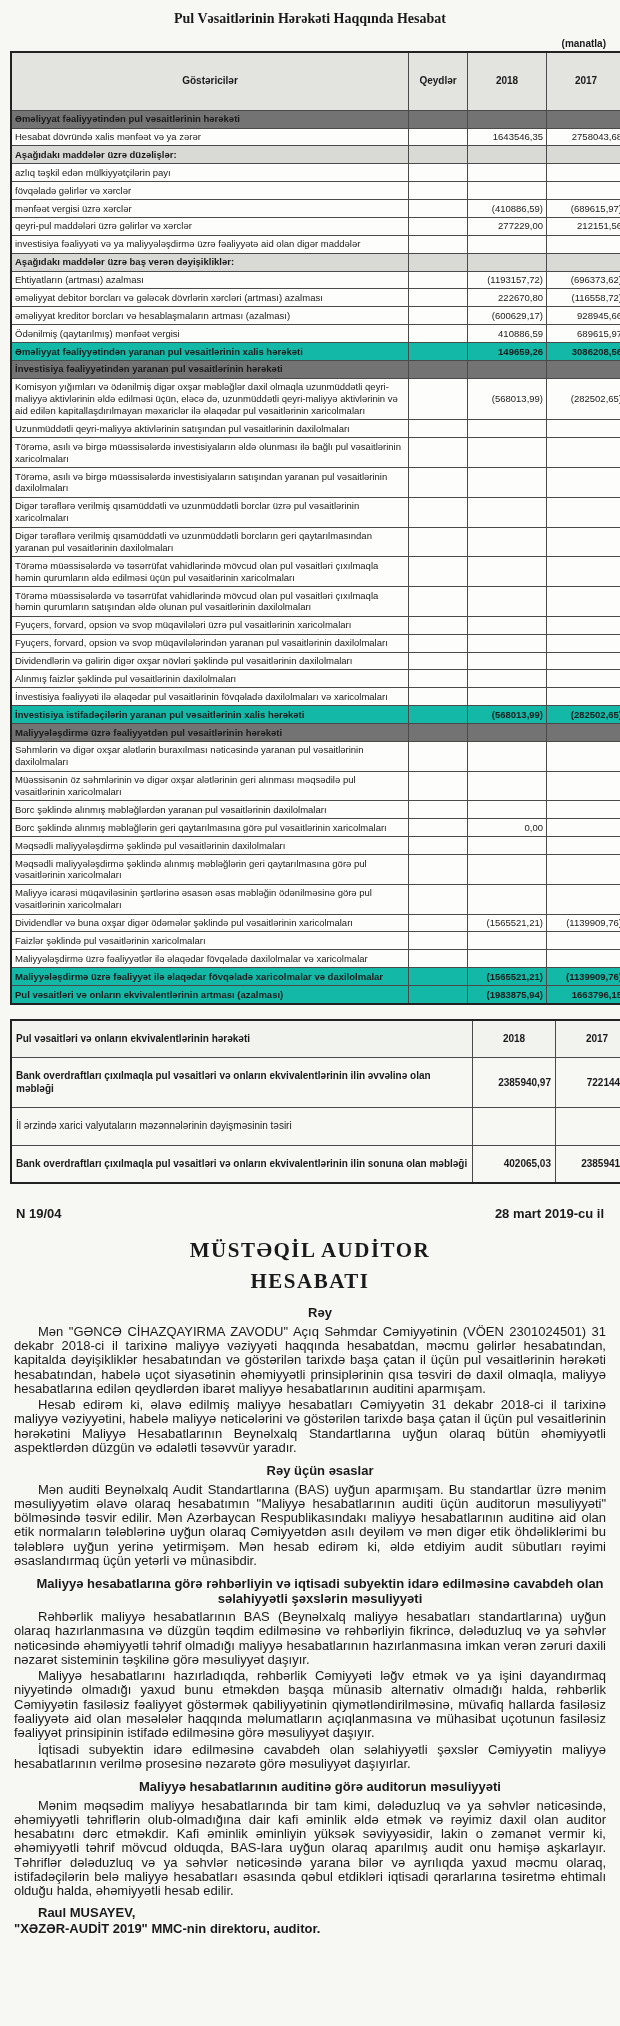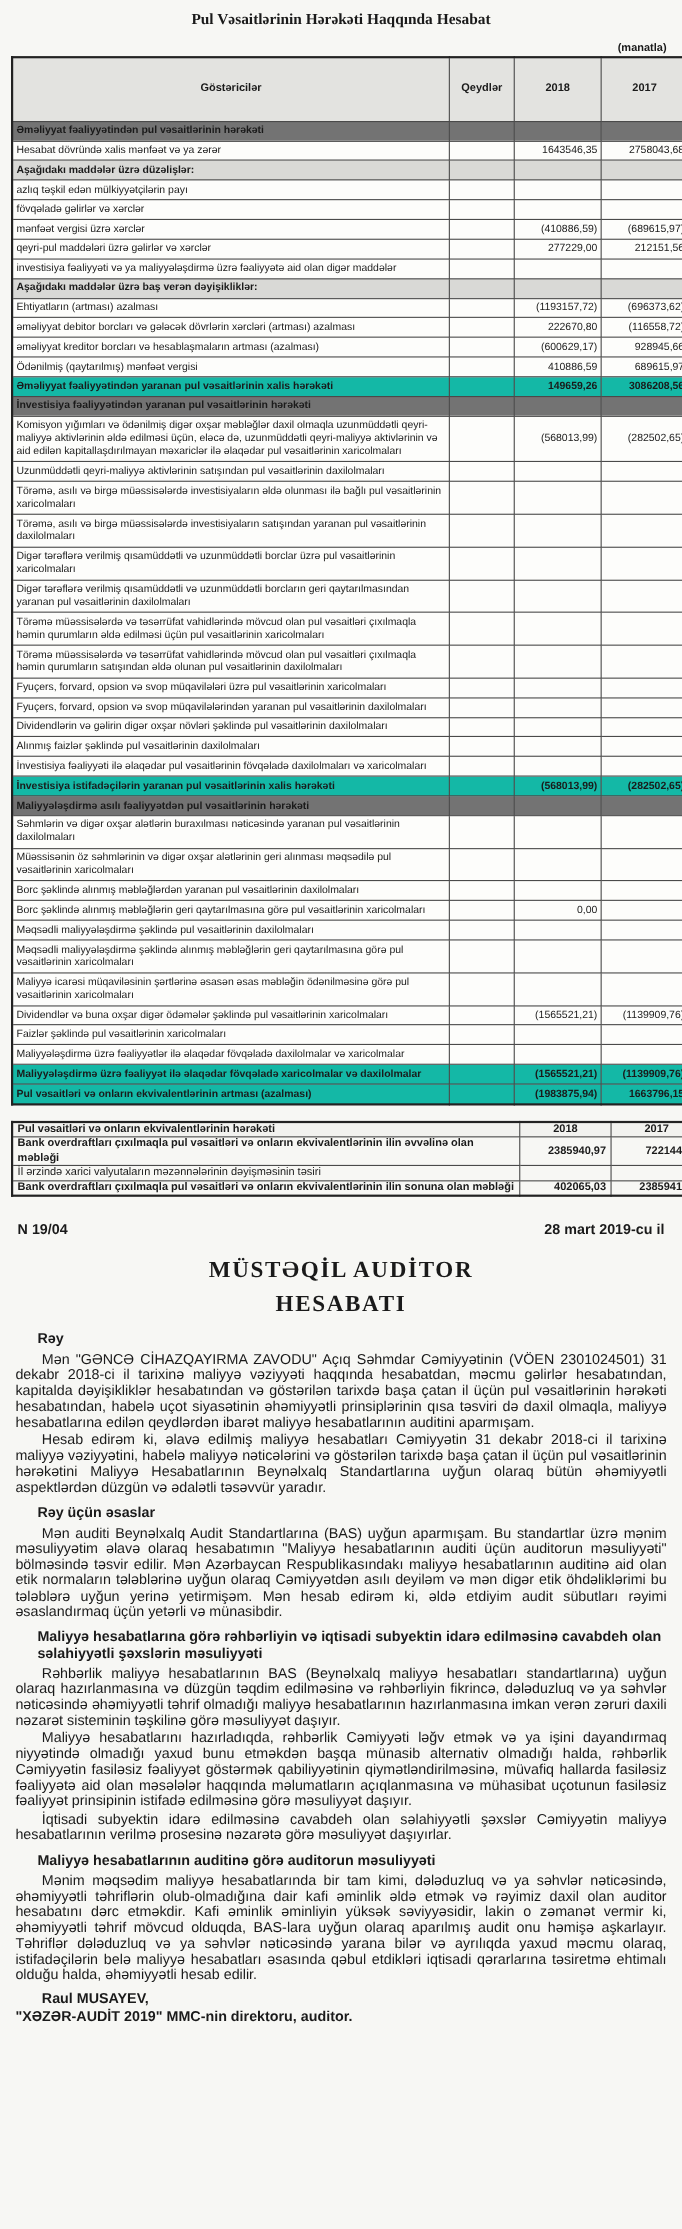--- a/index.html
+++ b/index.html
@@ -83,21 +83,21 @@
     width: 100%;
     border-collapse: collapse;
     font-size: 10px;
     line-height: 1.25;
     table-layout: fixed;
     border: 2px solid #222;
     margin-top: 14px;
   }
   table.eq-table th, table.eq-table td {
     border: 1px solid #4a4a4a;
-    padding: 0 4px;
+    padding: 12px 4px;
     word-wrap: break-word;
   }
   table.eq-table thead th {
     font-weight: bold;
     text-align: center;
     background: #f2f2ef;
   }
   table.eq-table thead th.eq-label { text-align: left; }
   .eq-col-label { width: 452px; }
   .eq-col-year  { width: 74px; }
@@ -121,21 +121,21 @@
     line-height: 1.45;
     margin: 14px 0 10px 0;
   }
   .audit-body {
     font-size: 13px;
     line-height: 1.1;
     margin: 0 4px;
   }
   .audit-subheading {
     font-weight: bold;
-    text-align: left;
+    text-align: center;
     margin: 9px 0 4px 0;
     padding-left: 20px;
   }
   .audit-paragraph {
     text-align: justify;
     text-indent: 24px;
     margin: 0 0 2px 0;
   }
   .signature {
     font-size: 13px;
@@ -334,21 +334,21 @@
           <td class="c-num"></td>
           <td class="c-num"></td>
         </tr>
         <tr class="row-total">
           <td class="c-label">İnvestisiya istifadəçilərin yaranan pul vəsaitlərinin xalis hərəkəti</td>
           <td class="c-notes"></td>
           <td class="c-num">(568013,99)</td>
           <td class="c-num">(282502,65)</td>
         </tr>
         <tr class="row-section">
-          <td class="c-label">Maliyyələşdirmə asılı fəaliyyətdən pul vəsaitlərinin hərəkəti</td>
+          <td class="c-label">Maliyyələşdirmə üzrə fəaliyyətdən pul vəsaitlərinin hərəkəti</td>
           <td class="c-notes"></td>
           <td class="c-num"></td>
           <td class="c-num"></td>
         </tr>
         <tr class="row-normal">
           <td class="c-label">Səhmlərin və digər oxşar alətlərin buraxılması nəticəsində yaranan pul vəsaitlərinin daxilolmaları</td>
           <td class="c-notes"></td>
           <td class="c-num"></td>
           <td class="c-num"></td>
         </tr>

